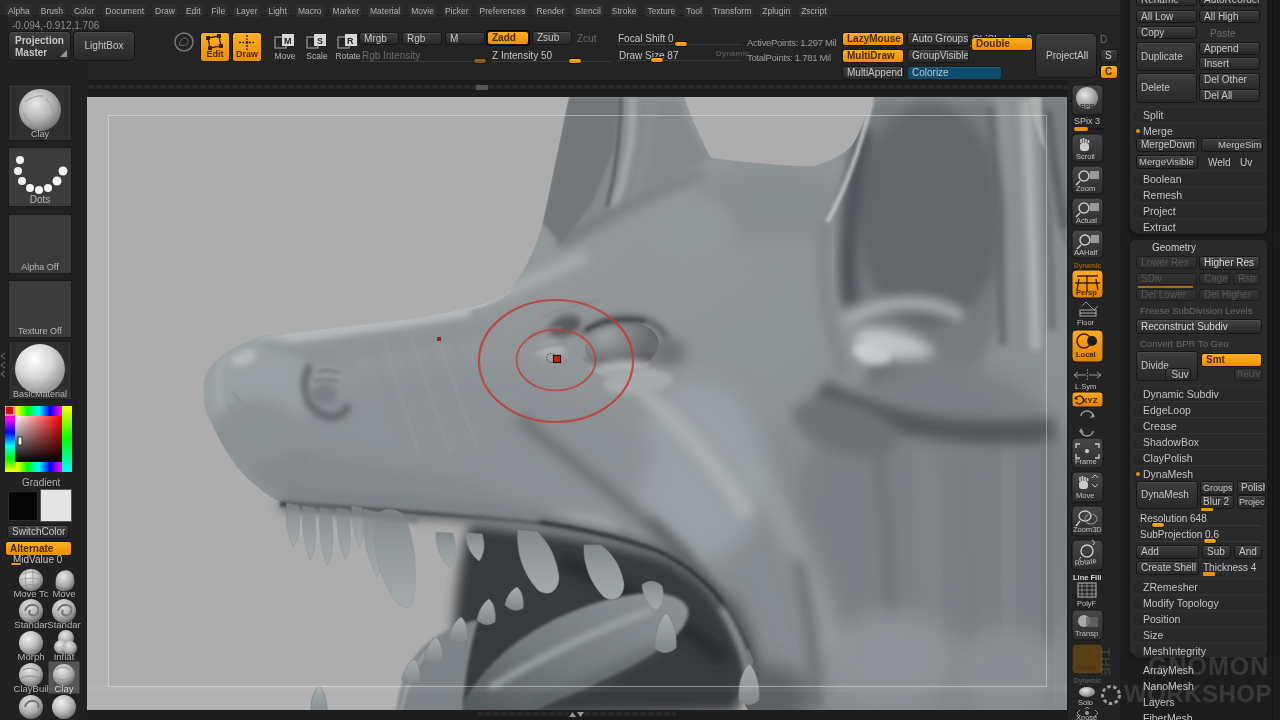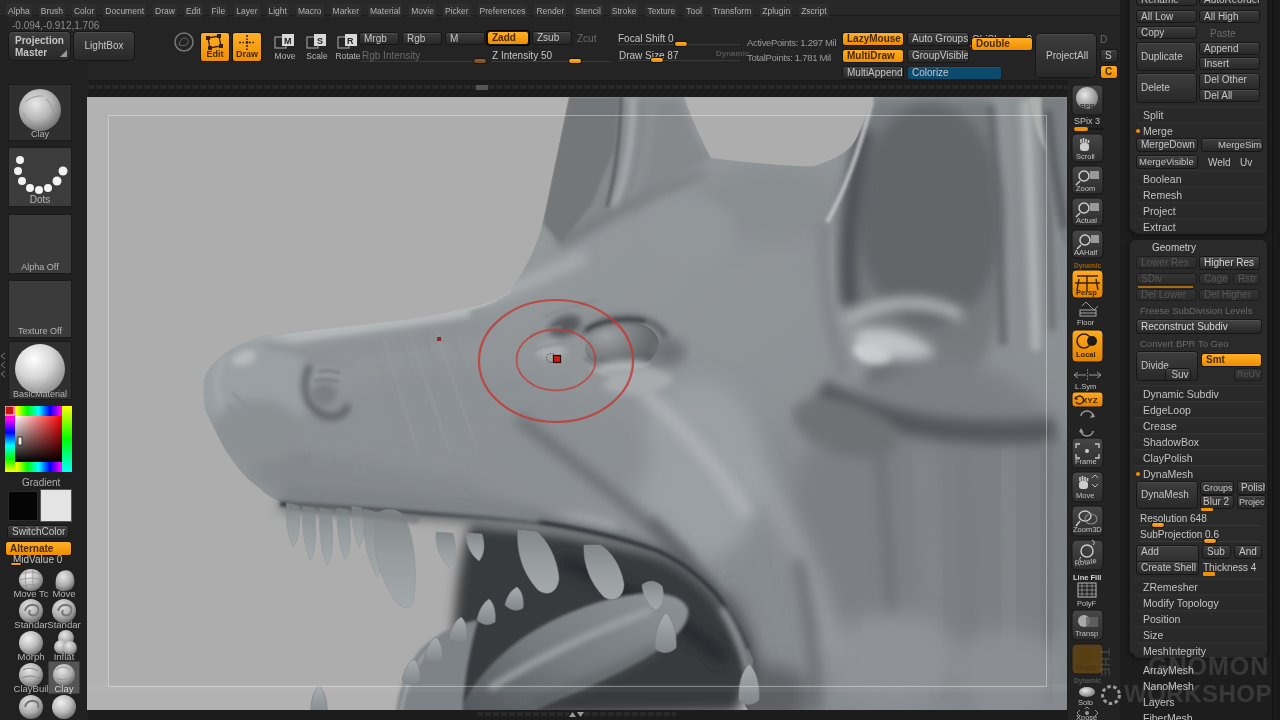--- a/index.html
+++ b/index.html
@@ -702,21 +702,21 @@
 <div class="btn" style="left:1237px;top:481px;width:29px;height:14px;line-height:12px;padding-left:3px;">Polish</div>
 <div class="btn" style="left:1200px;top:495px;width:34px;height:14px;line-height:12px;padding-left:2px;">Blur 2</div>
 <div class="btn" style="left:1237px;top:495px;width:29px;height:14px;line-height:12px;padding-left:1px;font-size:9px;">Project</div>
 <div class="abs" style="left:1201px;top:508px;width:12px;height:3px;background:#ef9200;border-radius:1px;"></div>
 <div class="txt" style="left:1140px;top:513px;">Resolution 648</div>
 <div class="track" style="left:1140px;top:525px;width:121px;"></div>
 <div class="handle" style="left:1151px;top:522px;"></div>
 <div class="txt" style="left:1140px;top:529px;">SubProjection 0.6</div>
 <div class="track" style="left:1140px;top:541px;width:121px;"></div>
 <div class="handle" style="left:1203px;top:538px;"></div>
-<div class="btn" style="left:1136px;top:545px;width:63px;height:28px;line-height:12px;">Add</div>
+<div class="btn" style="left:1136px;top:545px;width:63px;height:14px;line-height:12px;">Add</div>
 <div class="btn" style="left:1202px;top:545px;width:29px;height:14px;line-height:12px;">Sub</div>
 <div class="btn" style="left:1234px;top:545px;width:28px;height:14px;line-height:12px;">And</div>
 <div class="btn" style="left:1136px;top:561px;width:63px;height:14px;line-height:12px;">Create Shell</div>
 <div class="txt" style="left:1203px;top:562px;">Thickness 4</div>
 <div class="abs" style="left:1203px;top:572px;width:12px;height:4px;background:#ef9200;border-radius:1px;"></div>
 <div class="flat" style="top:578px;">ZRemesher</div>
 <div class="flat" style="top:594px;">Modify Topology</div>
 <div class="flat" style="top:610px;">Position</div>
 <div class="flat" style="top:626px;">Size</div>
 <div class="flat" style="top:642px;border-radius:0 0 6px 6px;">MeshIntegrity</div>

